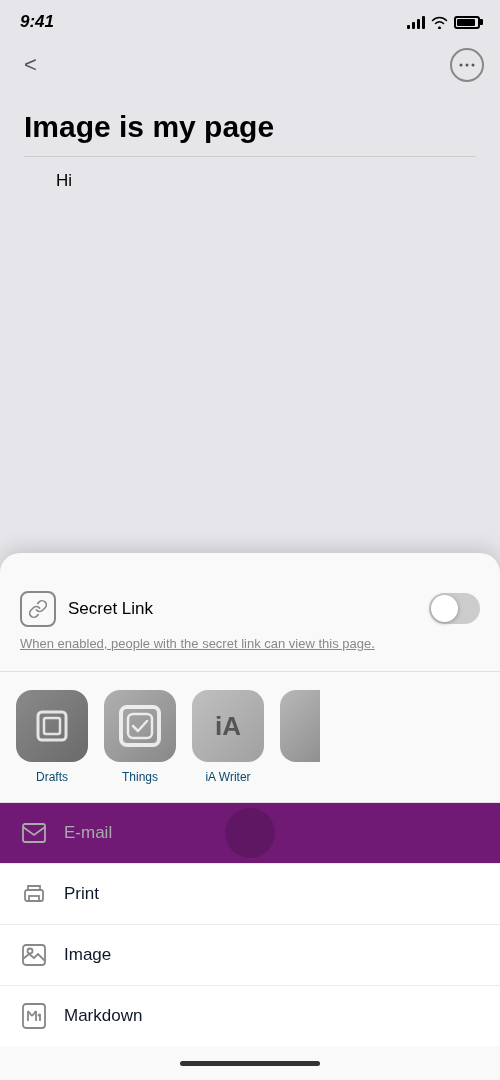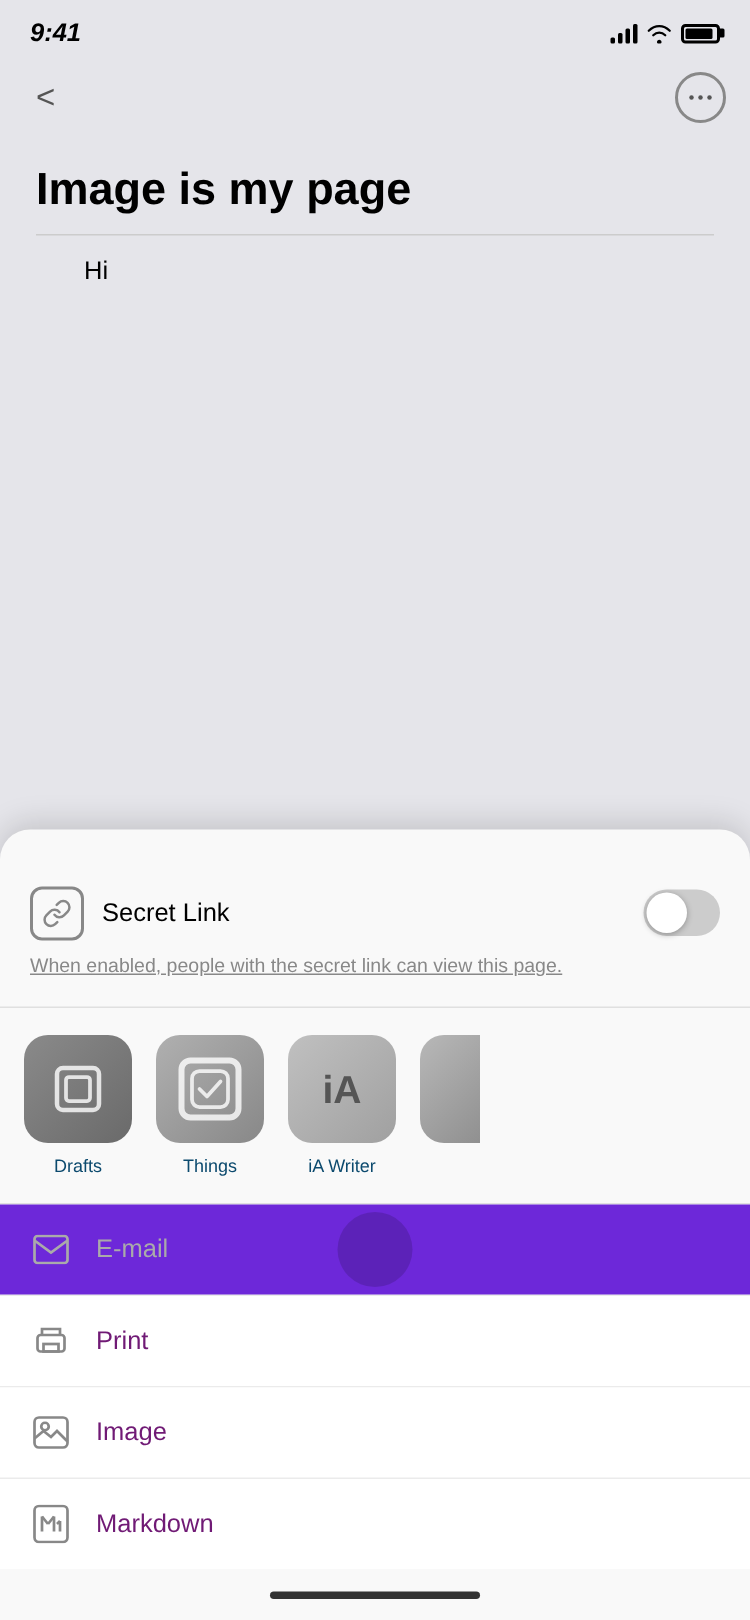--- a/index.html
+++ b/index.html
@@ -316,21 +316,21 @@
     .option-icon-wrapper {
       width: 28px;
       height: 28px;
       display: flex;
       align-items: center;
       justify-content: center;
       color: #999;
     }
     .option-label {
       font-size: 17px;
-      color: #701a75;
+      color: #0f172a;
     }
 
     
     svg {
       display: block;
     }
 
     .ripple-dot {
       position: absolute;
       width: 50px;
@@ -456,21 +456,21 @@
       <div class="app-item" style="min-width:40px; overflow:hidden; align-items:flex-start;">
         <div class="app-icon partial" style="width:40px; height:72px; border-radius:16px 0 0 16px; background: linear-gradient(135deg,#b8b8b8,#909090);">
         </div>
       </div>
 
     </div>
   </div>
 
   <div class="options-list">
 
-    <div class="option-item" style="background:#6d28d9;">
+    <div class="option-item" style="background:#701a75;">
       <div class="option-icon-wrapper">
         <svg width="24" height="20" viewBox="0 0 24 20" fill="none" stroke="#aaa" stroke-width="1.8">
           <rect x="1" y="1" width="22" height="18" rx="2"></rect>
           <polyline points="1,4 12,12 23,4"></polyline>
         </svg>
       </div>
       <span class="option-label" style="color:#aaa;">E-mail</span>
       <div class="ripple-dot"></div>
     </div>
 

